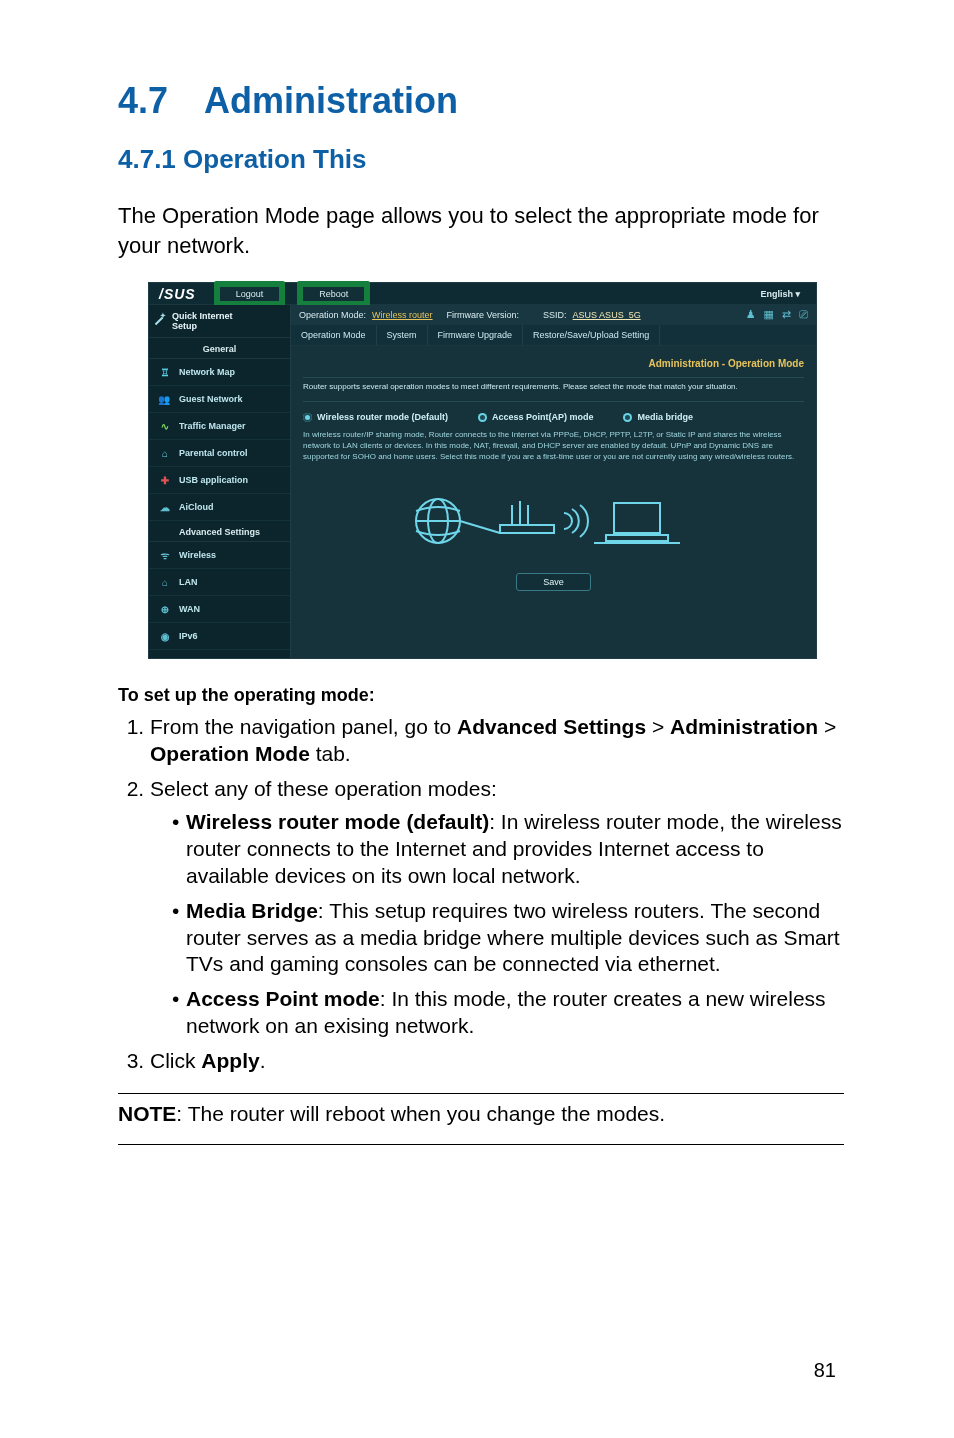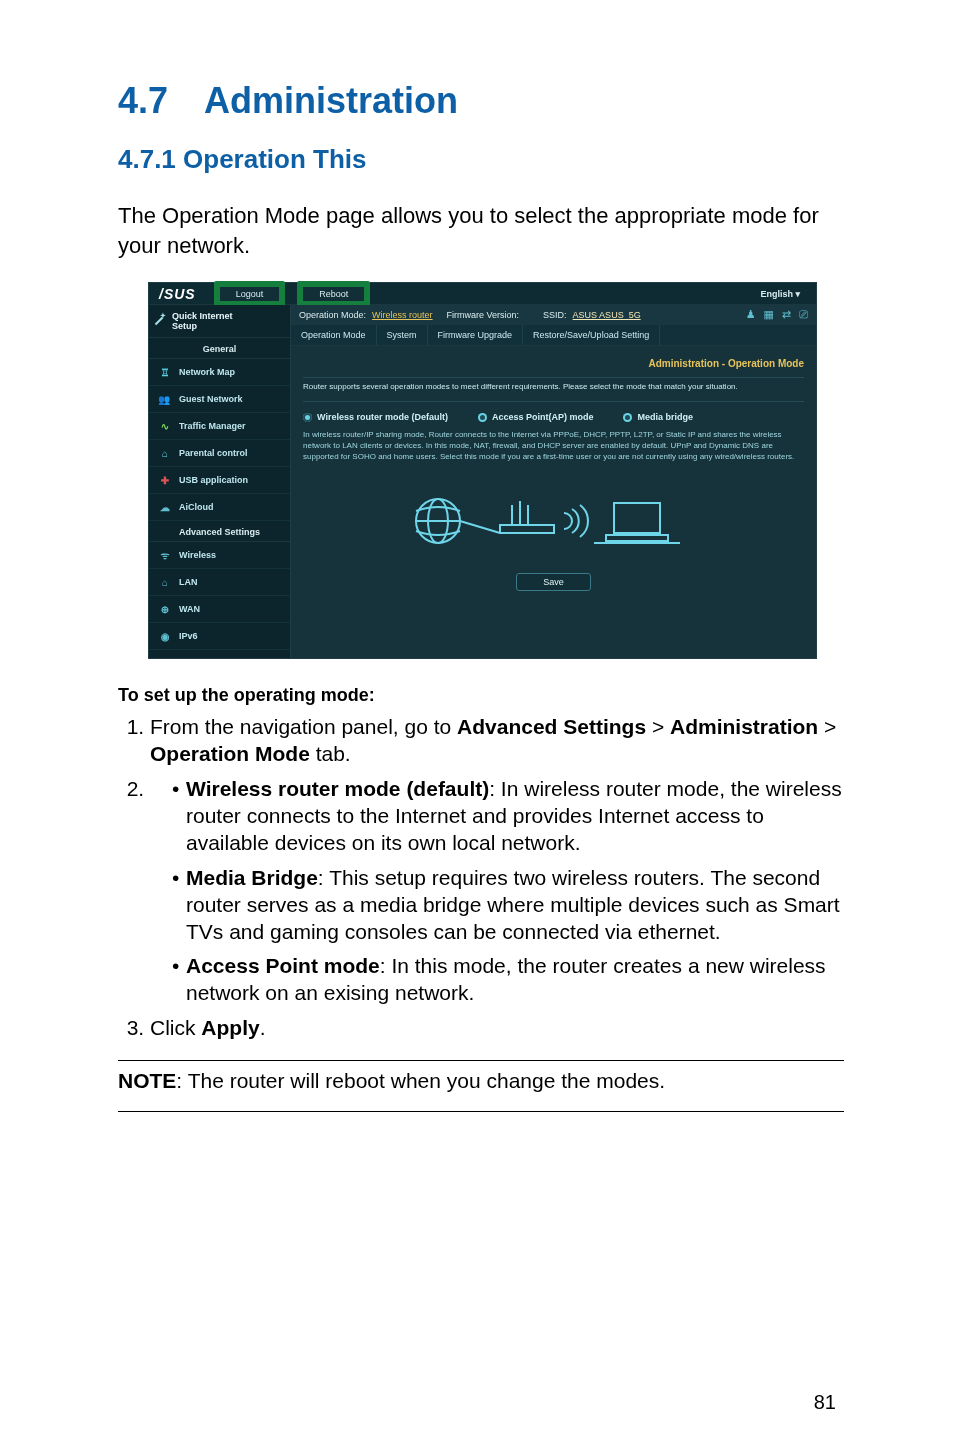--- a/index.html
+++ b/index.html
@@ -248,21 +248,21 @@
     content: "•";
     position: absolute;
     left: 0;
     top: 0;
   }
   .b { font-weight: 700; }
   .rule { border: none; border-top: 1px solid #000; margin: 18px 0 8px; }
   .note { font-size: 21px; margin: 0 0 8px; }
   .page-num {
     position: absolute;
-    bottom: 24px;
+    bottom: 56px;
     right: 118px;
     font-size: 20px;
   }
 </style>
 </head>
 <body>
 
 <h1 class="section-title">4.7 Administration</h1>
 <h2 class="subsection-title">4.7.1 Operation This</h2>
 <p class="intro">The Operation Mode page allows you to select the appropriate mode for your network.</p>
@@ -396,20 +396,21 @@
   </div>
 </div>
 
 <p class="setup-h">To set up the operating mode:</p>
 
 <ol class="steps">
   <li>
     <span>From the navigation panel, go to </span><span class="b">Advanced Settings</span><span> &gt; </span><span class="b">Administration</span><span> &gt; </span><span class="b">Operation Mode</span><span> tab.</span>
   </li>
   <li>
+    <span>Select any of these operation modes:</span>
     <ul class="sub">
       <li><span class="b">Wireless router mode (default)</span><span>: In wireless router mode, the wireless router connects to the Internet and provides Internet access to available devices on its own local network.</span></li>
       <li><span class="b">Media Bridge</span><span>: This setup requires two wireless routers. The second router serves as a media bridge where multiple devices such as Smart TVs and gaming consoles can be connected via ethernet.</span></li>
       <li><span class="b">Access Point mode</span><span>: In this mode, the router creates a new wireless network on an exising network.</span></li>
     </ul>
   </li>
   <li>
     <span>Click </span><span class="b">Apply</span><span>.</span>
   </li>
 </ol>

